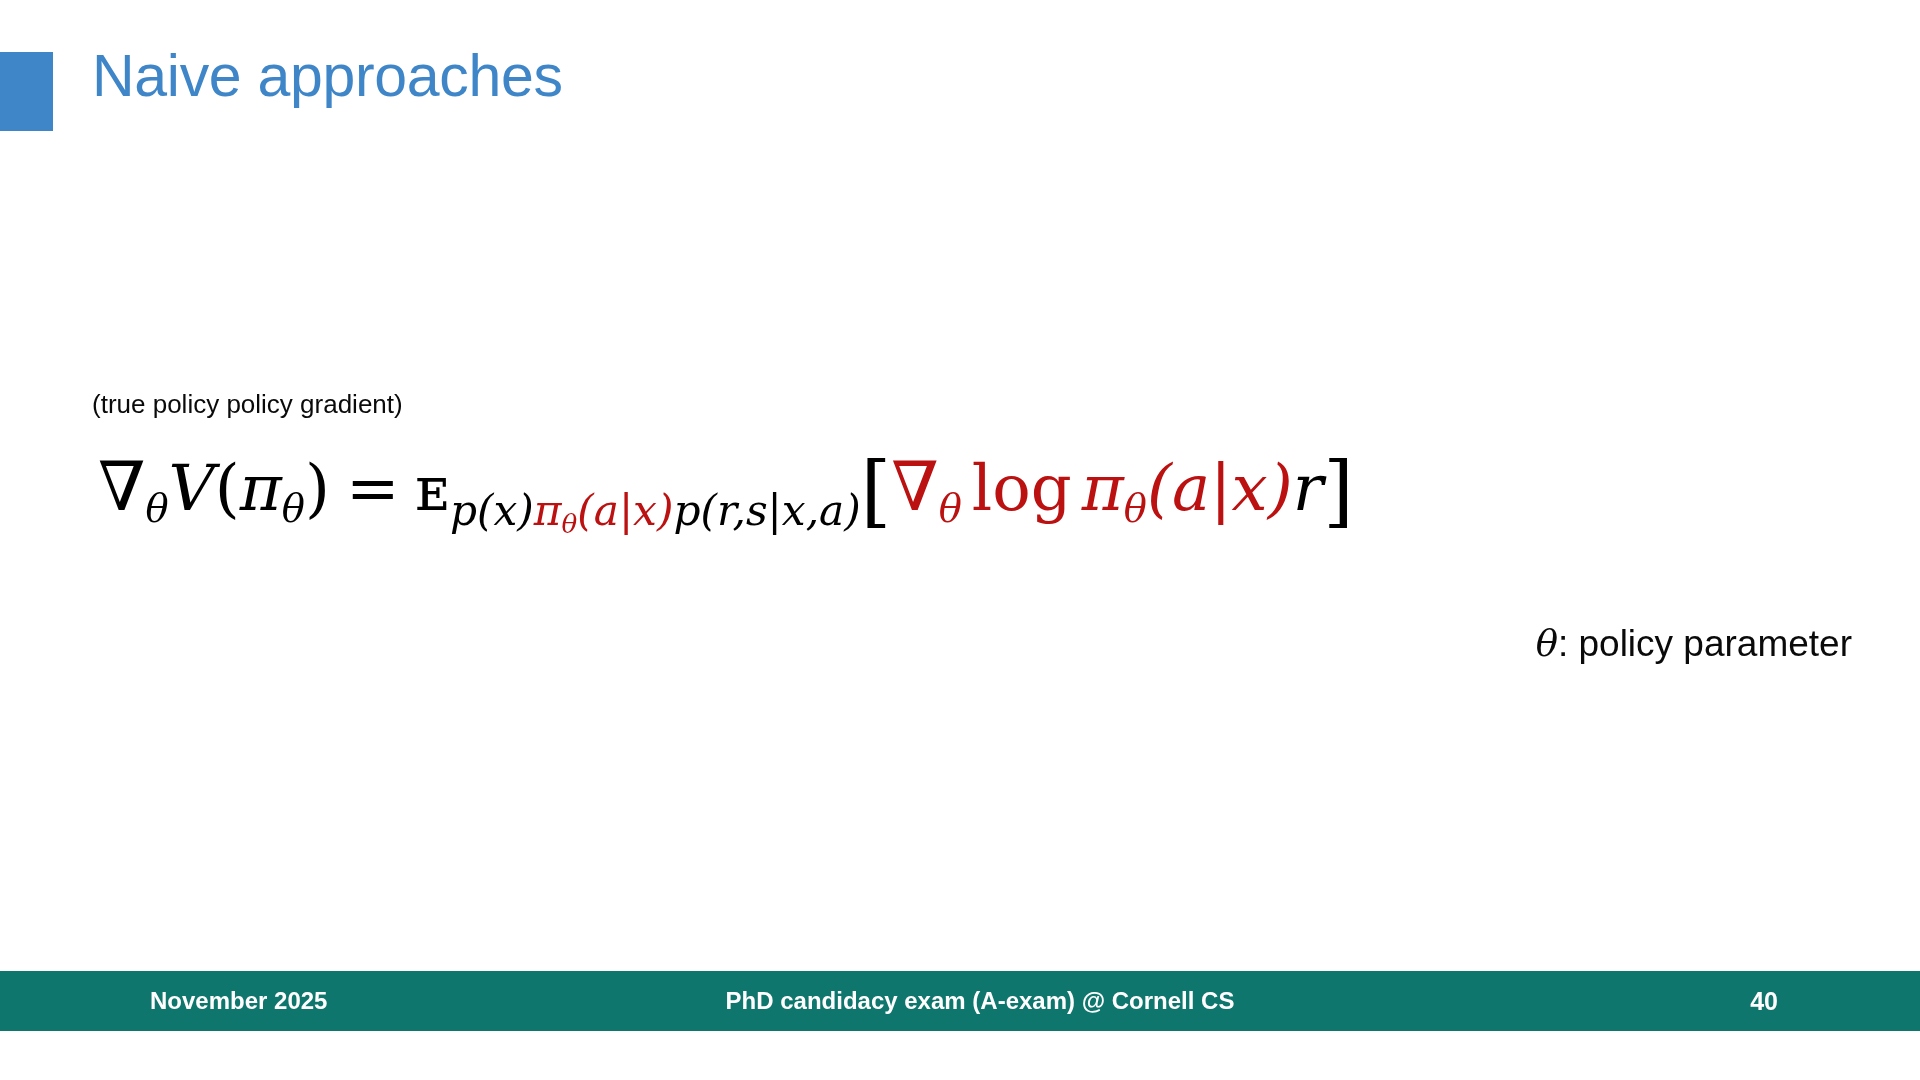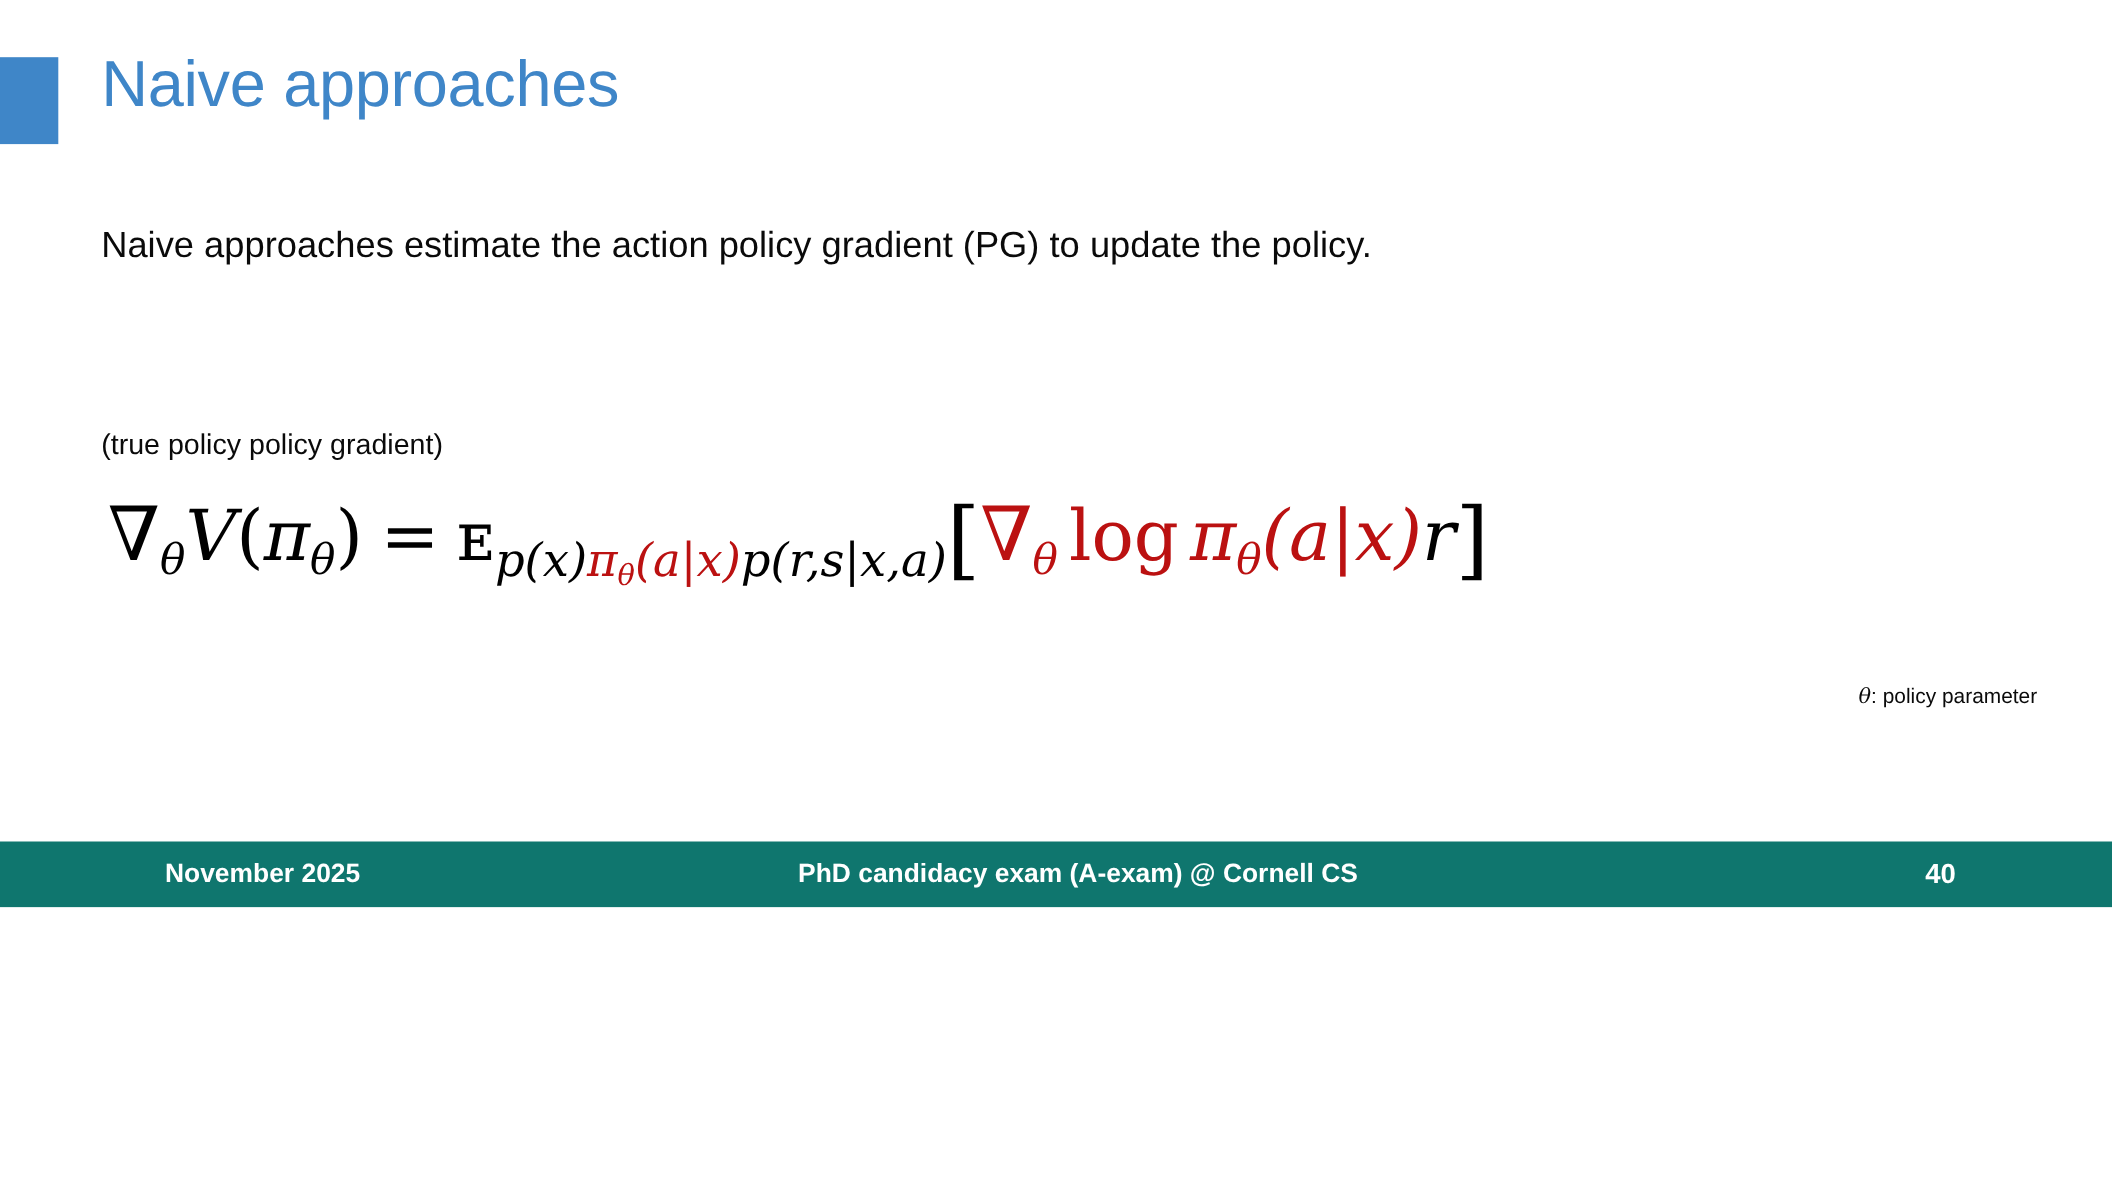--- a/index.html
+++ b/index.html
@@ -6,21 +6,21 @@
     margin: 0;
     padding: 0;
     background: #ffffff;
   }
   body {
     font-family: "Liberation Sans", sans-serif;
   }
   .slide {
     position: relative;
     width: 1920px;
-    height: 825px;
+    height: 1031px;
     background: #ffffff;
     overflow: hidden;
   }
 
   
   .title-accent {
     position: absolute;
     left: 0px;
     top: 52px;
     width: 53px;
@@ -104,21 +104,21 @@
   .formula .bigsub {
     font-size: 0.66em;
     vertical-align: -0.34em;
   }
 
   
   .param-note {
     position: absolute;
     right: 68px;
     top: 622px;
-    font-size: 19px;
+    font-size: 37px;
     color: #0a0a0a;
     font-family: "Liberation Sans", sans-serif;
     white-space: nowrap;
   }
   .param-note .theta {
     font-family: "DejaVu Serif", "Liberation Serif", serif;
     font-style: italic;
   }
 
   
@@ -174,21 +174,20 @@
   }
 </style>
 </head>
 <body>
 
 <div class="slide">
 
   <div class="title-accent"></div>
   <div class="slide-title">Naive approaches</div>
 
-  <div class="body-text">Naive approaches estimate the action policy gradient (PG) to update the policy.</div>
 
   <div class="formula-caption">(true policy policy gradient)</div>
 
   <div class="formula">
     <span class="nabla">∇</span><span class="sub">θ</span><span class="mi">V</span><span class="up">(</span><span class="mi">π</span><span class="sub">θ</span><span class="up">)</span><span class="up" style="margin:0 16px;">=</span><span class="bb">ᴇ</span><span class="bigsub"><span class="mi">p(x)</span><span class="red mi">π</span><span class="red subsub">θ</span><span class="red mi">(a|x)</span><span class="mi">p(r,s|x,a)</span></span><span class="brk">[</span><span class="red nabla">∇</span><span class="red sub">θ</span><span class="red up" style="margin-left:10px;">log</span><span class="red mi" style="margin-left:10px;">π</span><span class="red sub">θ</span><span class="red mi">(a|x)</span><span class="mi">r</span><span class="brk">]</span>
   </div>
 
   <div class="param-note"><span class="theta">θ</span><span>: policy parameter</span></div>
 
   <div class="footer">

